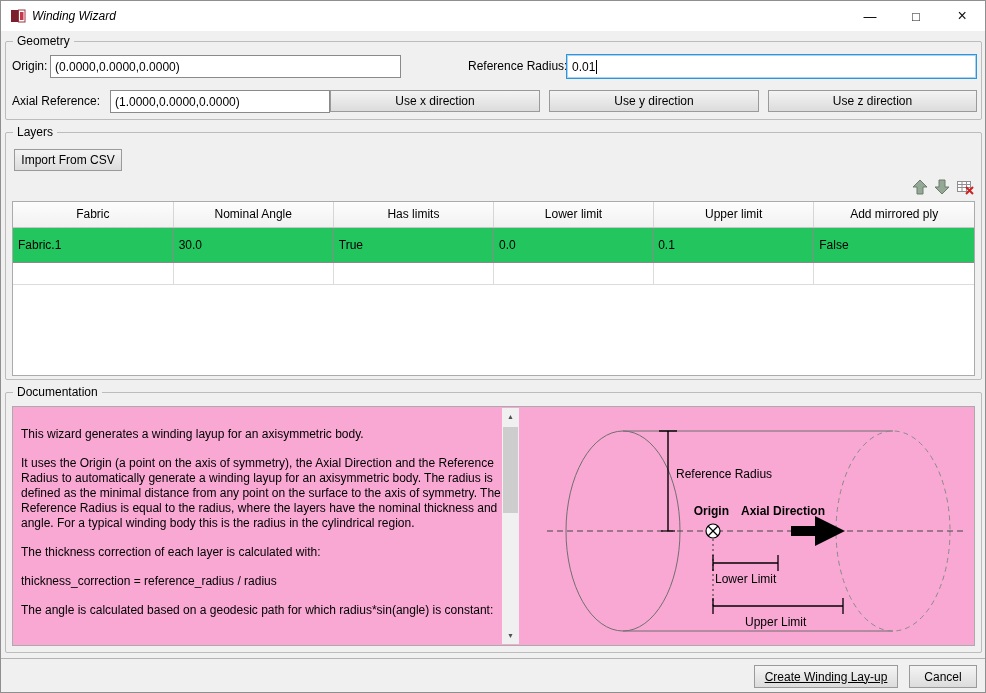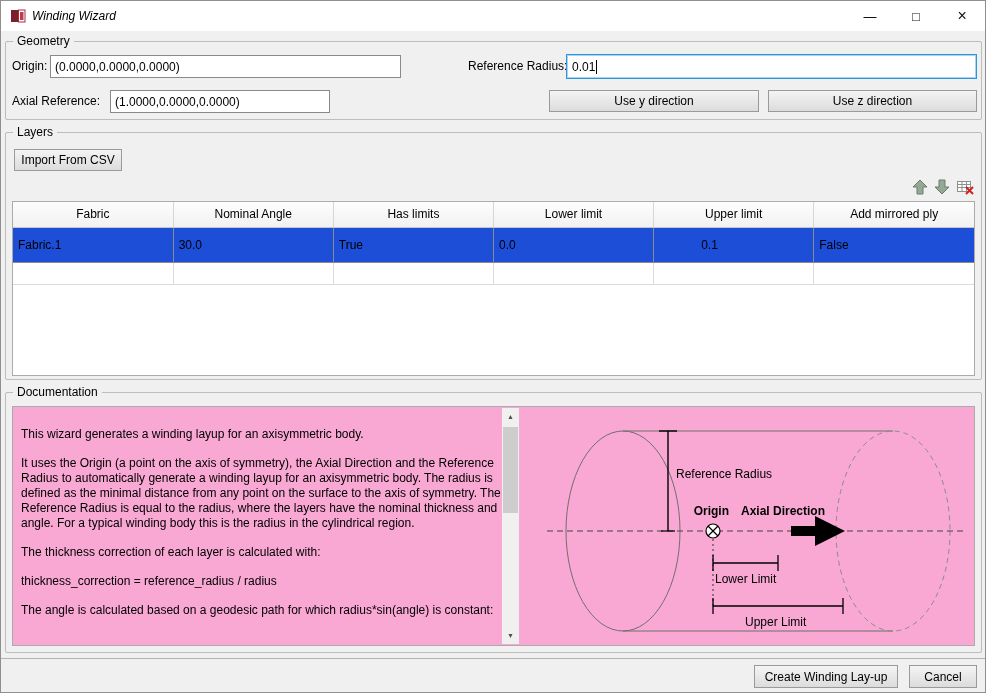--- a/index.html
+++ b/index.html
@@ -71,23 +71,23 @@
     background: linear-gradient(#fdfdfd, #f1f1f1);
     border-right: 1px solid #d6d6d6; border-bottom: 1px solid #c6c6c6;
   }
   thead th:last-child { border-right: none; }
   tbody td {
     height: 22px; font-size: 12px; padding: 0 5px;
     border-right: 1px solid #dcdcdc; border-bottom: 1px solid #dcdcdc;
     overflow: hidden; white-space: nowrap;
   }
   tbody td:last-child { border-right: none; }
-  tr.selected td { background: #1d4ed8; border-right-color: #8a8a8a; border-bottom-color: #8a8a8a; }
+  tr.selected td { background: #22c55e; border-right-color: #8a8a8a; border-bottom-color: #8a8a8a; }
   td.editing { background: #fff; border: 1px solid #111; padding: 0; }
-  td.editing .cell-edit { padding: 10px 4px; margin-left: 43px; }
+  td.editing .cell-edit { padding: 10px 4px; }
 
   
   .doc-panel {
     position: absolute; left: 6px; top: 13px; width: 963px; height: 240px;
     background: #f9a8d4; border: 1px solid #ababab;
   }
   .doc-text {
     position: absolute; left: 8px; top: 0; width: 480px; height: 236px;
     overflow: hidden; padding-top: 20px; line-height: 15px;
   }
@@ -133,20 +133,21 @@
 
   <span class="lbl" style="left:462px; top:17px;">Reference Radius:</span>
   <div class="tb-wrap" style="left:560px; top:12px; width:411px;">
     <input value="0.01" style="">
     <span class="caret"></span>
   </div>
 
   <span class="lbl" style="left:6px; top:52px;">Axial Reference:</span>
   <input class="tb" style="left: 104px; top: 48px; width: 220px;" value="(1.0000,0.0000,0.0000)">
 
+  <div class="btn" style="left:324px; top:48px; width:210px; height:22px;">Use x direction</div>
   <div class="btn" style="left:762px; top:48px; width:209px; height:22px;">Use z direction</div>
   <div class="btn" style="left:543px; top:48px; width:210px; height:22px;">Use y direction</div>
 </div>
 
 <div class="group" style="left:4px; top:131px; width:977px; height:248px;">
   <span class="group-label">Layers</span>
 
   <div class="btn" style="left:8px; top:16px; width:108px; height:22px;">Import From CSV</div>
 
   <div class="icon-row">
@@ -251,14 +252,14 @@
       <text x="182" y="170">Lower Limit</text>
       <line x1="180" y1="193" x2="310" y2="193" stroke="#000" stroke-width="1.3"></line>
       <line x1="180" y1="185" x2="180" y2="201" stroke="#000" stroke-width="1.3"></line>
       <line x1="310" y1="185" x2="310" y2="201" stroke="#000" stroke-width="1.3"></line>
       <text x="212" y="213">Upper Limit</text>
     </svg>
   </div>
 </div>
 
 <div class="footer-sep"></div>
-<div class="btn" style="left:753px; top:664px; width:144px; height:23px;">Create Winding Lay-up</div>
+<div class="btn" style="left:753px; top:664px; width:144px; height:23px;text-decoration:underline;">Create Winding Lay-up</div>
 <div class="btn" style="left:908px; top:664px; width:68px; height:23px;">Cancel</div>
 
 </body></html>

